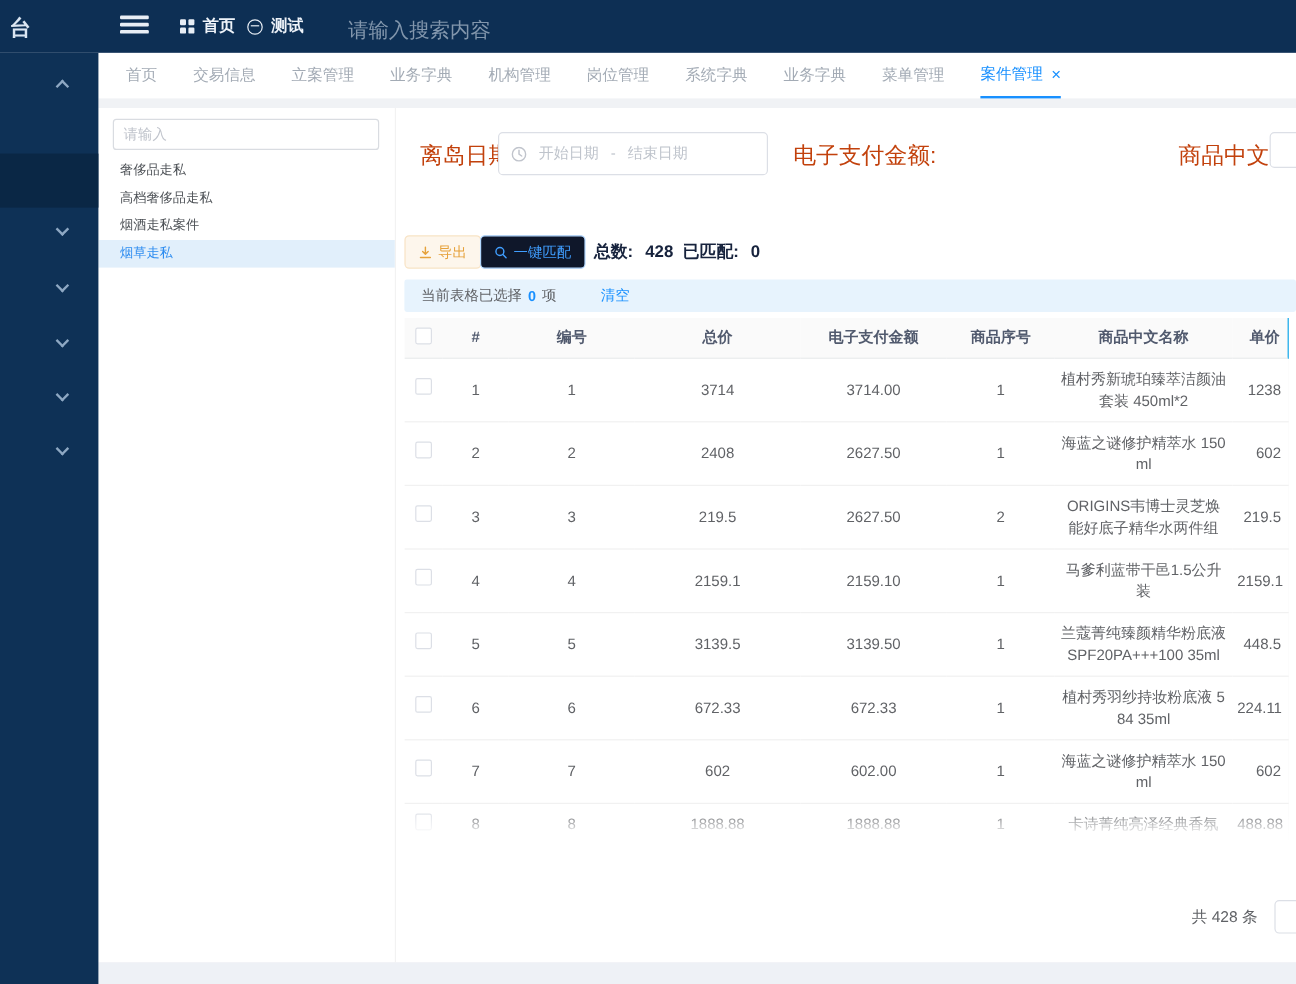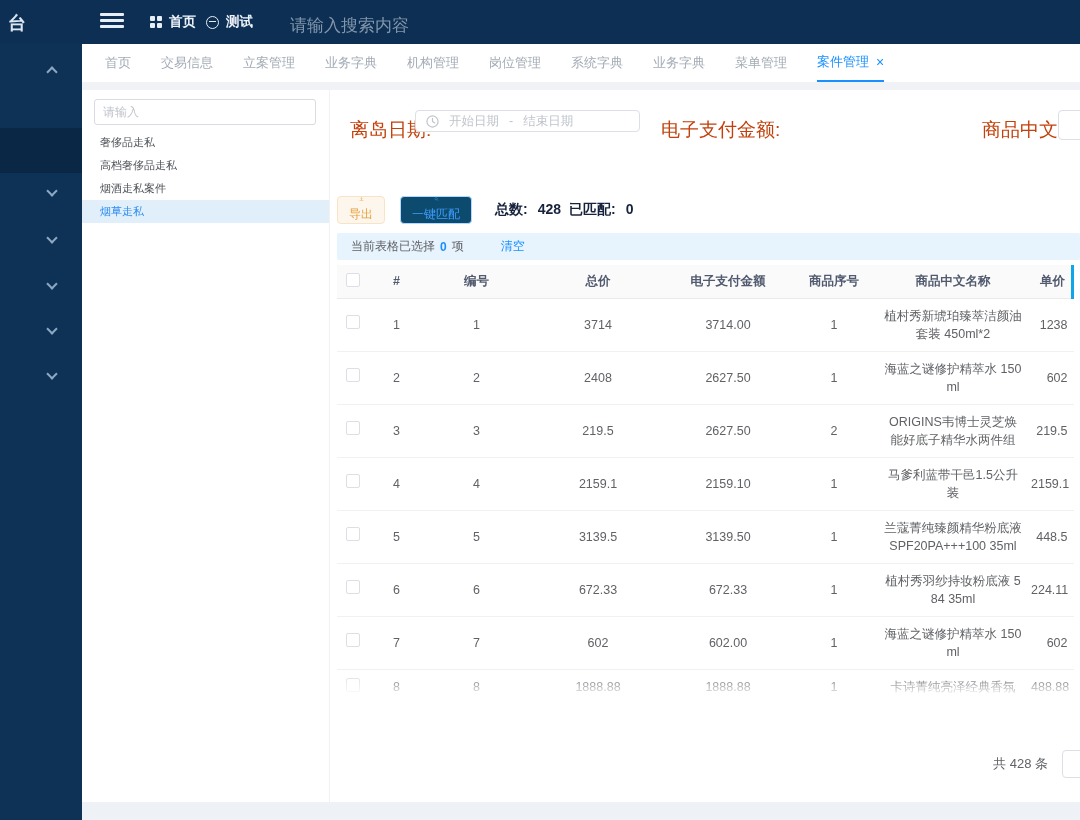--- a/index.html
+++ b/index.html
@@ -42,51 +42,51 @@
   .tree-item.selected { background:#e1effb; color:#2d8cf0; }
 
   
   .main { position:absolute; left:330px; top:90px; width:750px; height:712px; background:#fff; }
 
   
   .flabel { position:absolute; font-size:19px; color:#c2410c; top:27px; white-space:nowrap; }
   .lab-date { left:20px; }
   .lab-amount { left:331px; }
   .lab-name { left:652px; }
-  .datebox { position:absolute; left:85px; top:20px; width:225px; height:22px; border:1px solid #dcdfe6; border-radius:4px; display:flex; align-items:center; padding:0 10px; gap:10px; cursor:pointer; background:#fff; }
+  .datebox { position:absolute; left:85px; top:20px; width:225px; height:36px; border:1px solid #dcdfe6; border-radius:4px; display:flex; align-items:center; padding:0 10px; gap:10px; cursor:pointer; background:#fff; }
   .datebox .ph { font-size:12.5px; color:#bfc4cc; }
   .datebox .sep { font-size:12.5px; color:#bfc4cc; }
   .clock { flex:0 0 13px; }
   .finput { position:absolute; top:20px; height:30px; border:1px solid #dcdfe6; border-radius:4px; padding:0 9px; font-size:12.5px; color:#333; outline:none; background:#fff; font-family:inherit; }
   .finput::placeholder { color:#bfc4cc; }
   .inp-amount { left:418px; width:172px; }
   .inp-name { left:728px; width:60px; }
 
   
-  .btn { position:absolute; top:106px; height:28px; border-radius:4px; font-size:12px; display:flex; align-items:center; gap:5px; padding:0 11px; cursor:pointer; font-family:inherit;flex-direction:column; }
+  .btn { position:absolute; top:106px; height:28px; border-radius:4px; font-size:12px; display:flex; align-items:center; gap:5px; padding:0 11px; cursor:pointer; font-family:inherit; }
   .btn-export { left:7px; background:#fdf6ec; border:1px solid #f8e3c5; color:#e6a23c; }
-  .btn-match { left:70px; background:#0c4a6e; border:1px solid #b3d8ff; color:#409eff; }
+  .btn-match { left:70px; background:#0f172a; border:1px solid #b3d8ff; color:#409eff; }
   .stats { position:absolute; left:165px; top:111px; font-size:14px; color:#17233d; font-weight:600; display:flex; gap:8px; }
   .stats .v { margin-left:2px; }
 
   
   .selbar { position:absolute; left:7px; top:143px; width:743px; height:27px; background:#e7f3fd; border-radius:2px; display:flex; align-items:center; padding-left:14px; font-size:12px; color:#606266; gap:5px; }
   .selbar .cnt { color:#1890ff; font-weight:700; }
   .selbar .clear { color:#1890ff; margin-left:32px; cursor:pointer; }
 
   
   .table-wrap { position:absolute; left:7px; top:175px; width:737px; height:435px; overflow:hidden; }
   table { border-collapse:collapse; table-layout:fixed; width:737px; }
   col.c-cb{width:32px;} col.c-idx{width:55px;} col.c-code{width:105px;} col.c-total{width:138px;}
   col.c-epay{width:122px;} col.c-seq{width:90px;} col.c-name{width:148px;} col.c-unit{width:47px;}
   thead th { height:33px; background:#fafafa; font-size:12.5px; font-weight:700; color:#515a6e; border-bottom:1px solid #e8eaec; text-align:center; }
   tbody td { font-size:12.5px; color:#606266; text-align:center; border-bottom:1px solid #f1f1f1; padding:8px 4px; line-height:18px; }
   td.name, th.name { word-break:break-all; }
   td.unit, th.unit { text-align:right; padding-right:6px; border-right:1px solid #ececec; }
-  th.unit { border-right:6px solid #0ea5e9; }
+  th.unit { border-right:3px solid #0ea5e9; }
   .cb { width:14px; height:14px; border:1px solid #dcdfe6; border-radius:2px; background:#fff; display:inline-block; cursor:pointer; }
   .fade { position:absolute; left:0; right:0; bottom:0; height:26px; background:linear-gradient(rgba(255,255,255,0), #ffffff 88%); pointer-events:none; }
 
   
   .foot { position:absolute; top:658px; right:0; height:32px; display:flex; align-items:center; }
   .foot .total { font-size:13px; color:#606266; }
   .psize { width:40px; height:28px; border:1px solid #dcdfe6; border-radius:4px; background:#fff; margin-left:14px; margin-right:-22px; cursor:pointer; }
 
   .bottom-strip { position:absolute; left:82px; top:802px; width:998px; height:18px; background:#eef1f6; }
 </style>

